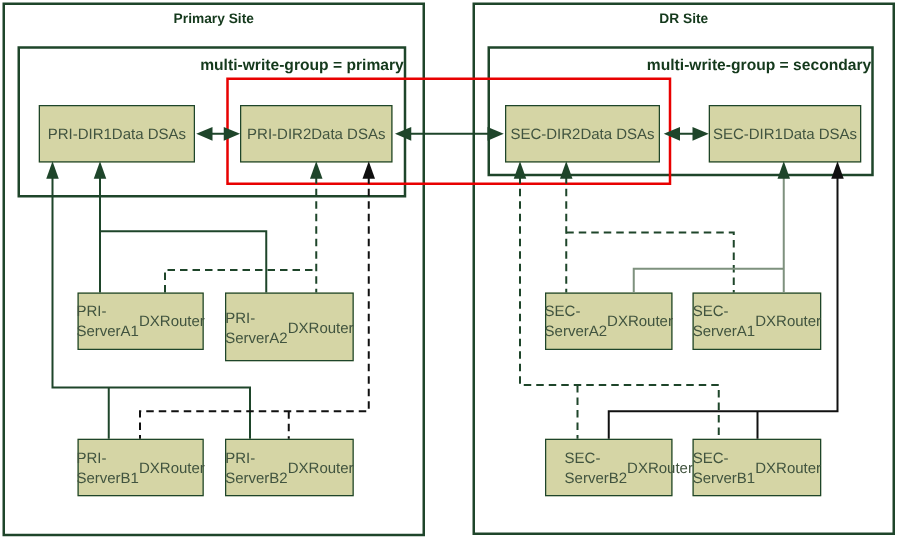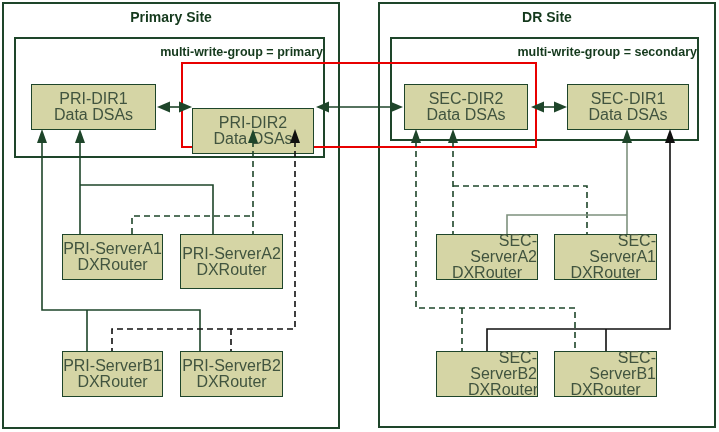--- a/index.html
+++ b/index.html
@@ -11,30 +11,30 @@
     --title:#14391c;
     --nodetext:#41543f;
   }
   html,body{margin:0;padding:0;background:#ffffff;}
   .canvas{
     position:relative;width:719px;height:432px;background:#ffffff;
     font-family:"Liberation Sans", sans-serif;overflow:hidden;
   }
   .frame{position:absolute;border:2px solid var(--green);box-sizing:border-box;background:transparent;}
   .frame-title{position:absolute;top:5px;left:0;width:100%;text-align:center;
-    font-size:14px;font-weight:bold;color:var(--title);}
+    font-size:11px;font-weight:bold;color:var(--title);}
   .group-label{position:absolute;top:6px;left:0;width:100%;text-align:right;
     font-size:12.5px;font-weight:bold;color:var(--title);}
   .hub-box{position:absolute;border:2px solid var(--red);box-sizing:border-box;}
   .hub-label{position:absolute;text-align:center;font-size:12.5px;font-weight:bold;color:var(--red);}
   .node{
     position:absolute;box-sizing:border-box;background:var(--fill);
-    border:1.5px solid var(--green);display:flex;flex-direction:column;
-    align-items:center;justify-content:center;text-align:right;
-    font-size:16px;line-height:16px;color:var(--nodetext);
+    border:1.5px solid var(--green);display:flex;flex-direction:row;
+    align-items:center;justify-content:center;text-align:left;
+    font-size:12px;line-height:16px;color:var(--nodetext);
   }
   svg.wires{position:absolute;left:0;top:0;pointer-events:none;}
   .ln{fill:none;stroke:var(--green);stroke-width:1.6;}
   .ln.dash{stroke-dasharray:6 4;}
   .ln.black{stroke:var(--black);}
   .ln.sage{stroke:var(--sage);}
   .ah{fill:var(--green);stroke:none;}
   .ah.black{fill:var(--black);}
 </style>
 </head>
@@ -55,21 +55,21 @@
   <div class="frame" style="left:390px;top:37px;width:309px;height:104px;">
     <div class="group-label">multi-write-group = secondary</div>
   </div>
 
   <div class="hub-box" style="left:181px;top:62px;width:356px;height:86px;"></div>
 
   <div class="node" style="left:31px;top:84px;width:125px;height:46px;">
     <span>PRI-DIR1</span>
     <span>Data DSAs</span>
   </div>
-  <div class="node" style="left:192px;top:84px;width:122px;height:46px;margin-top:24px;">
+  <div class="node" style="left:192px;top:84px;width:122px;height:46px;">
     <span>PRI-DIR2</span>
     <span>Data DSAs</span>
   </div>
   <div class="node" style="left:404px;top:84px;width:124px;height:46px;">
     <span>SEC-DIR2</span>
     <span>Data DSAs</span>
   </div>
   <div class="node" style="left:567px;top:84px;width:122px;height:46px;">
     <span>SEC-DIR1</span>
     <span>Data DSAs</span>

